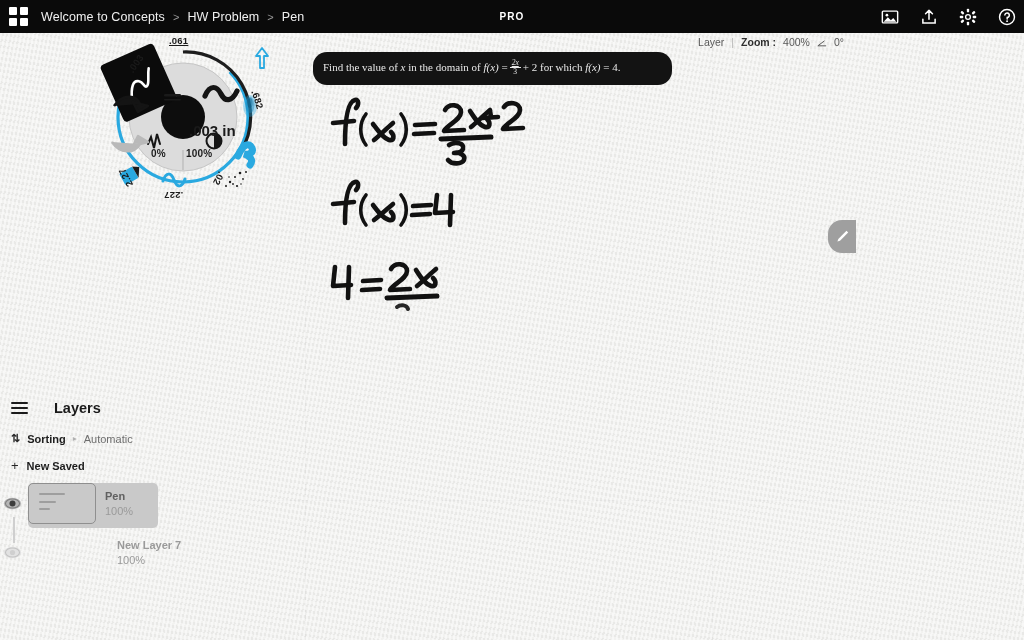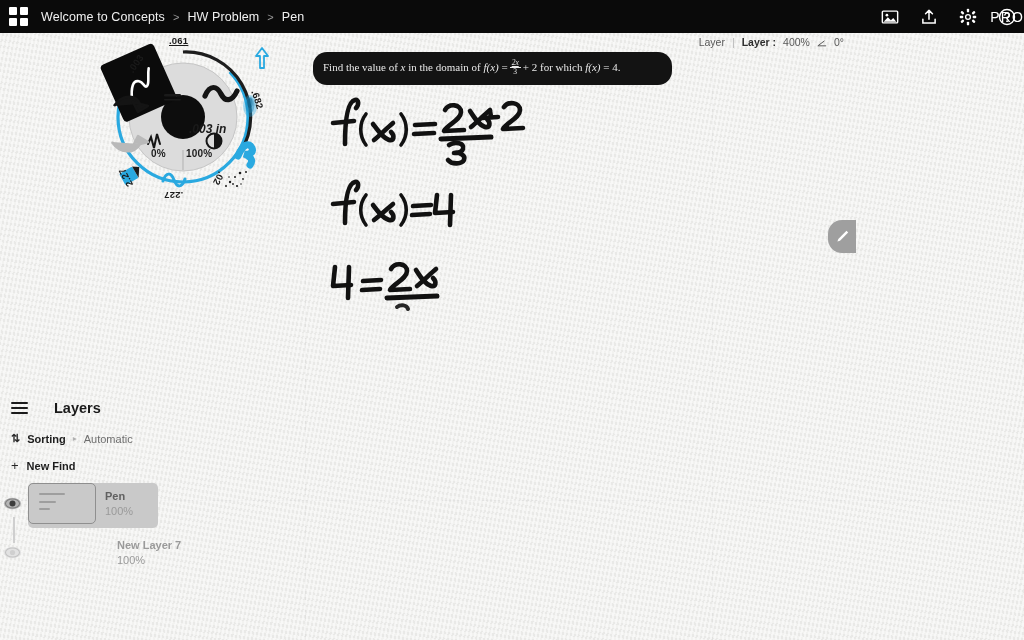--- a/index.html
+++ b/index.html
@@ -26,22 +26,22 @@
   }
   .grid-icon i { display:block; background:#fff; border-radius:1px; }
   .breadcrumb {
     margin-left: 13px;
     display: flex; align-items: center; gap: 8px;
     color: #f2f2f2; font-size: 12.5px; letter-spacing: .1px;
   }
   .bc-sep { color: #9a9a9a; font-size: 11px; }
   .bc-item { color: #f0f0f0; }
   .pro-badge {
-    position: absolute; left: 0; right: 0; text-align: right;
-    color: #fff; font-size: 14px; font-weight: normal; letter-spacing: 1.1px;
+    position: absolute; left: 0; right: 0; text-align: center;
+    color: #fff; font-size: 10px; font-weight: bold; letter-spacing: 1.1px;
     pointer-events: none;
   }
   .top-icons {
     position: absolute; right: 8px; top: 0; height: 33px;
     display: flex; align-items: center; gap: 21px;
   }
   .top-icons .tico { width: 18px; height: 18px; display:block; cursor:pointer; }
 
   
   .statusbar {
@@ -100,21 +100,21 @@
   .hw svg { display: block; overflow: visible; }
 
   
   .dial-wrap { position: absolute; left: 100px; top: 34px; width: 185px; height: 185px; z-index: 45; }
   .dial-wrap svg { display:block; }
   .dial-label {
     position: absolute; font-size: 9.5px; font-weight: bold; color: #1b1b1b;
     letter-spacing: .2px; white-space: nowrap;
   }
   .dial-center-txt {
-    position:absolute; font-size: 12px; font-weight: bold; color:#1a1a1a; white-space: nowrap; font-style: italic;
+    position:absolute; font-size: 15px; font-weight: bold; color:#1a1a1a; white-space: nowrap;
   }
 
   
   .layers-panel { position: absolute; left: 0; top: 400px; width: 230px; z-index: 35; }
   .layers-head { display:flex; align-items:center; gap:26px; padding-left:11px; }
   .lines-icon { width:17px; height:13px; display:flex; flex-direction:column; justify-content:space-between; }
   .lines-icon i { height:2.4px; background:#1c1c1c; border-radius:2px; display:block; }
   .lines-icon i:nth-child(1){ width:17px; } .lines-icon i:nth-child(2){ width:17px; } .lines-icon i:nth-child(3){ width:17px; }
   .layers-title { font-size:14.5px; font-weight:bold; color:#191919; }
   .sorting-row { display:flex; align-items:center; gap:7px; padding-left:11px; margin-top:16px; font-size:11px; }
@@ -208,21 +208,21 @@
     </div>
   </div>
 
   <div class="canvas">
     <div class="paper-tex"></div>
   </div>
 
   <div class="statusbar">
     <span>Layer</span>
     <span class="sb-div">|</span>
-    <span class="sb-strong">Layer :</span>
+    <span class="sb-strong">Zoom :</span>
     <span>400%</span>
     <svg class="angle-glyph" viewBox="0 0 12 10">
       <path d="M1 9 L11 9 M1 9 L9 3" fill="none" stroke="#5b5b5b" stroke-width="1.2"></path>
     </svg>
     <span>0°</span>
   </div>
 
   <div class="problem-banner">
     <span class="ptext">
       <span>Find the value of </span><span class="mi">x</span><span> in the domain of </span><span class="mi">f</span><span class="mi">(x)</span>&nbsp;<span>=</span><span class="frac">
@@ -404,21 +404,21 @@
 
     <div class="sorting-row">
       <span class="sort-icon">⇅</span>
       <span class="sort-label">Sorting</span>
       <span class="sort-arrow">▸</span>
       <span class="sort-value">Automatic</span>
     </div>
 
     <div class="newlayer-row">
       <span class="plus-icon">+</span>
-      <span class="newlayer-label">New Find</span>
+      <span class="newlayer-label">New Saved</span>
     </div>
   </div>
 
   <div class="layer-sel-bg"></div>
   <div class="layer-connector"></div>
 
   <div class="layer-item" style="left:3px; top:483px;">
     <div class="eye">
       <svg width="19" height="13" viewBox="0 0 19 13">
         <ellipse cx="9.5" cy="6.5" rx="8.6" ry="5.8" fill="#b6b6b6"></ellipse>

